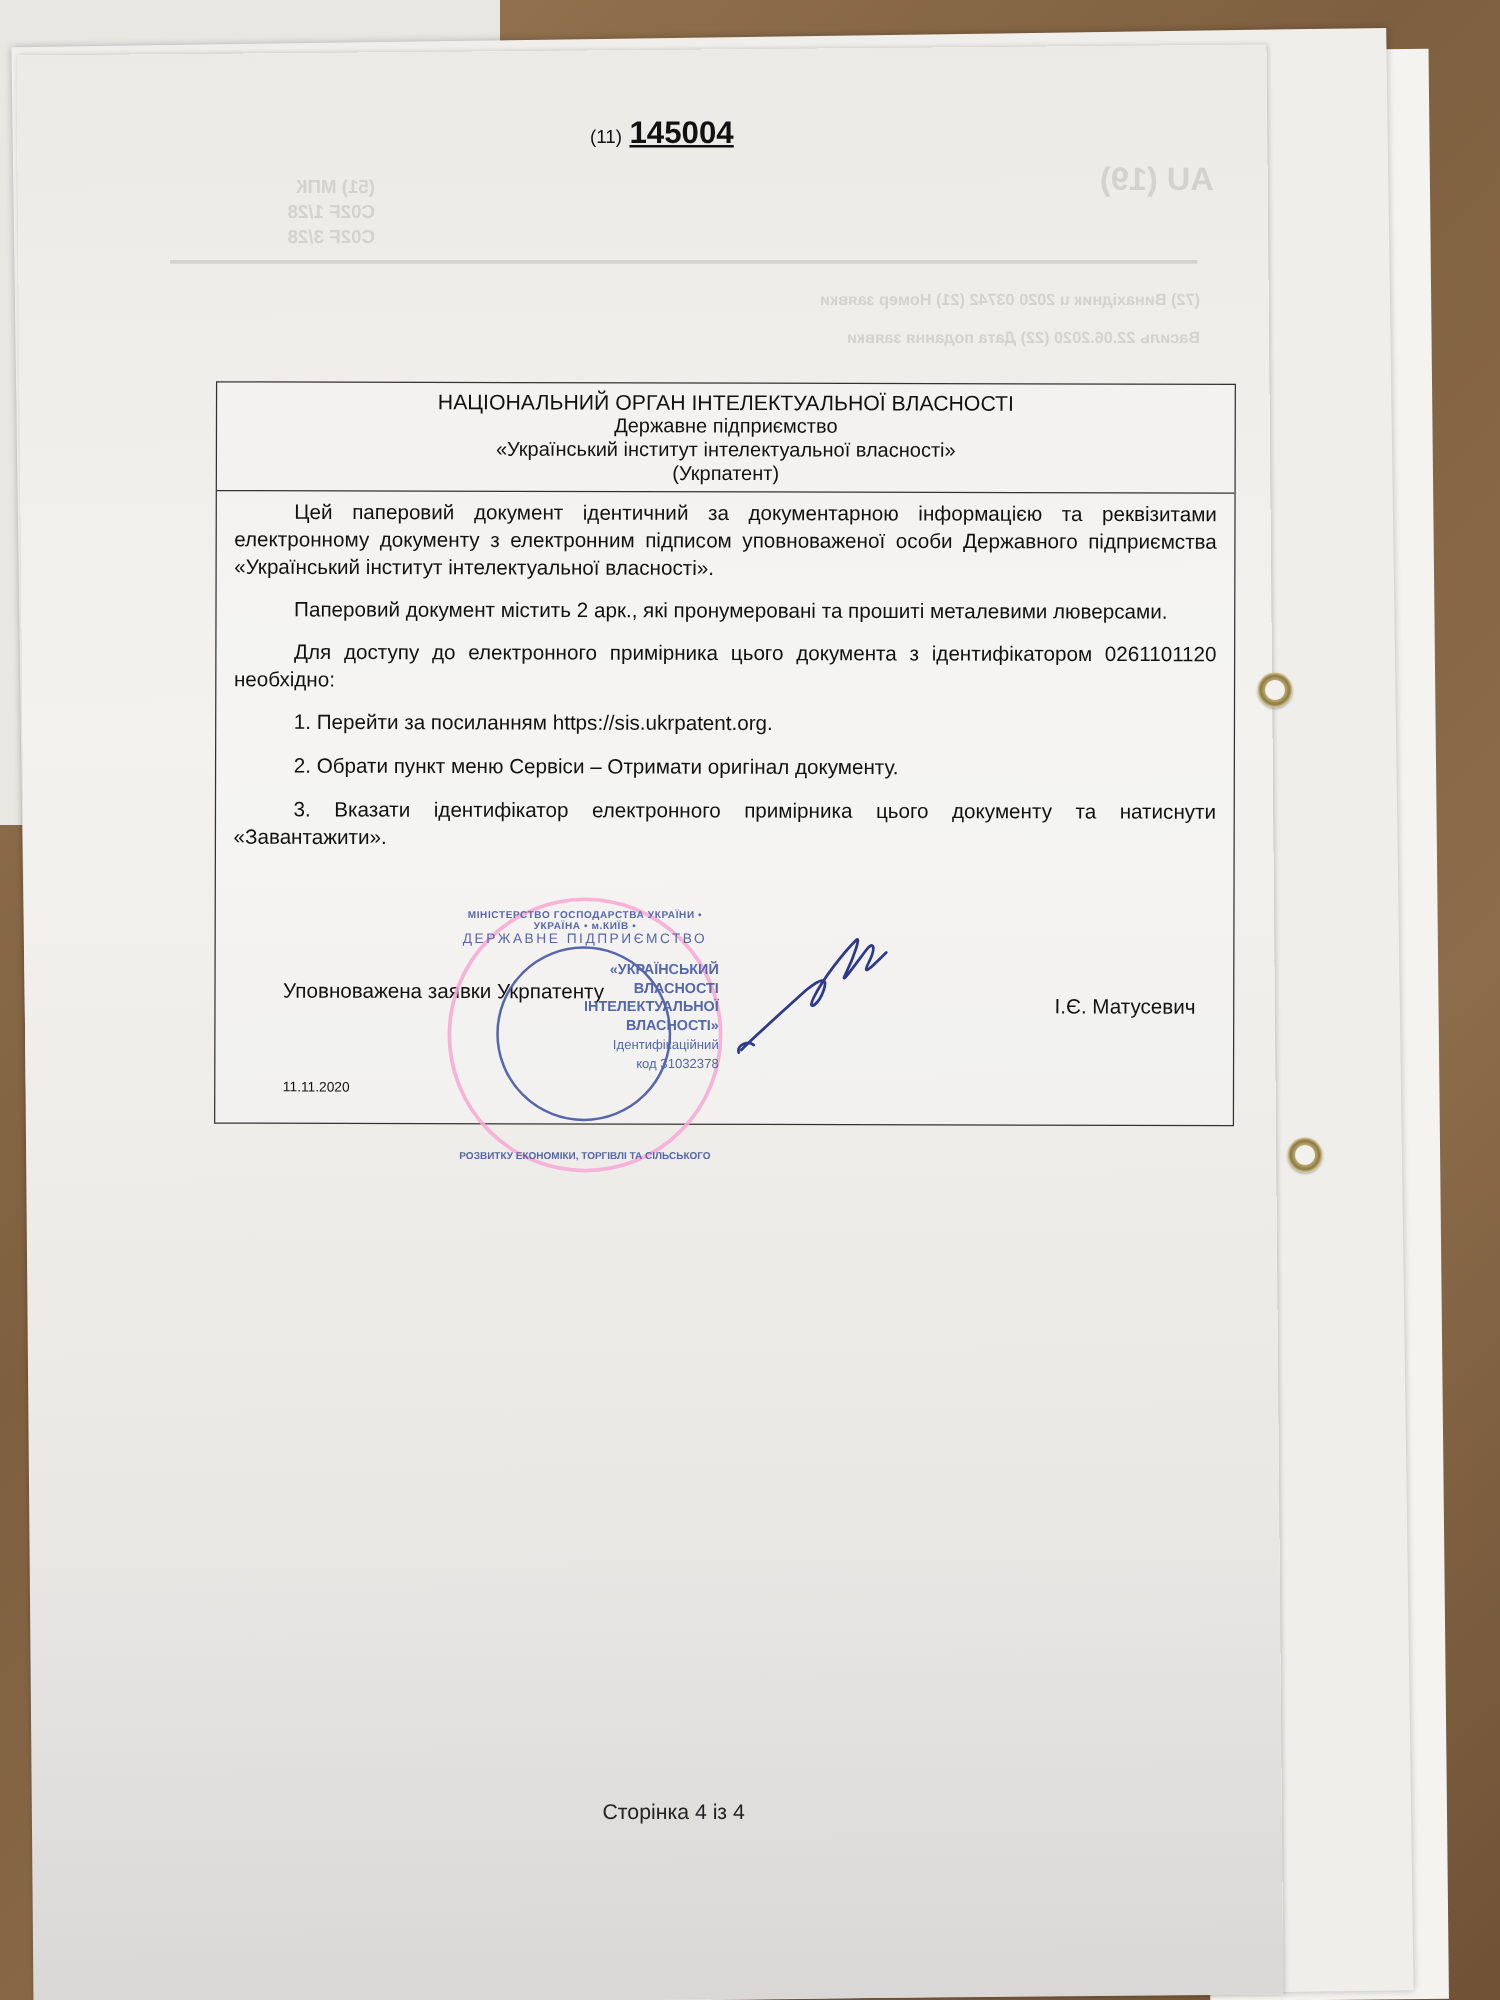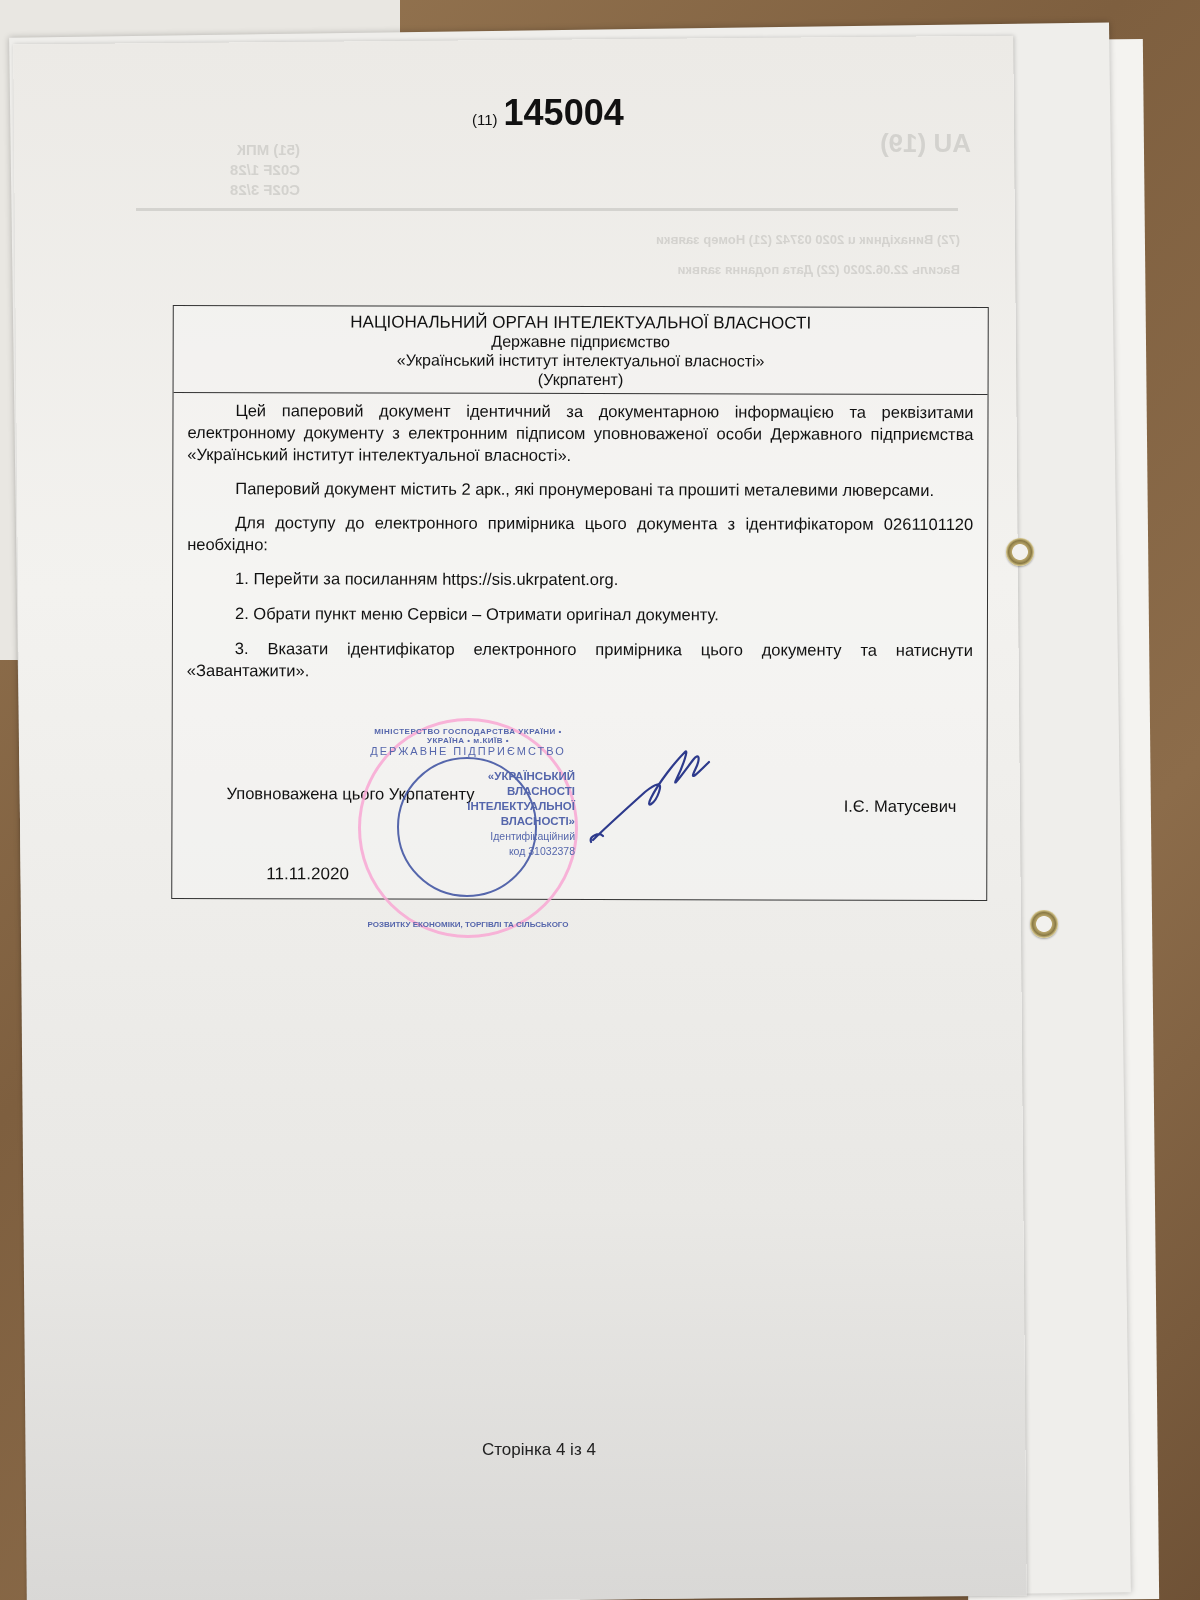--- a/index.html
+++ b/index.html
@@ -35,42 +35,42 @@
       box-shadow:1px 0 4px rgba(0,0,0,0.2);
     }
     .ghost {
       position:absolute; color:#c9c8c4; font-size:13px; font-weight:bold;
       transform:scaleX(-1); opacity:0.7;
     }
     .doc-number {
       position:absolute; left:472px; top:92px; color:#111;
     }
     .doc-number .code { font-size:15px; font-weight:normal; margin-right:6px; }
-    .doc-number .num { font-size:36px; font-weight:bold; }
+    .doc-number .num { font-size:25px; font-weight:bold;text-decoration:underline; }
     .ghost-rule {
       position:absolute; left:136px; top:208px; width:822px; height:3px; background:#d4d3cf;
     }
     .cert-box {
       position:absolute; left:172px; top:306px; width:814px; height:592px;
       border:1.5px solid #333; background:rgba(250,250,248,0.35);
       transform:rotate(0.15deg);
     }
     .cert-header {
       text-align:center; border-bottom:1.5px solid #333; padding:6px 0 4px;
       font-size:16px; line-height:19px; color:#111;
     }
     .cert-header .org { font-size:17px; }
     .cert-body { padding:6px 14px 0 14px; color:#111; font-size:16.5px; line-height:22px; }
     .para { text-align:justify; text-indent:48px; margin:0 0 12px 0; }
     .step { text-indent:48px; margin:0 0 13px 0; }
     .sign-row {
       position:absolute; left:54px; top:478px; width:730px; font-size:16.5px; color:#111;
     }
     .sign-row .signer { position:absolute; right:0; top:11px; }
-    .cert-date { position:absolute; left:54px; top:558px; font-size:17px; color:#111;margin-left:40px; }
+    .cert-date { position:absolute; left:54px; top:558px; font-size:11px; color:#111; }
     .stamp {
       position:absolute; left:358px; top:718px; width:214px; height:214px;
       border-radius:50%; border:3px solid #f9a8d4;
       color:#3a4ea0; opacity:0.85;
     }
     .stamp .inner {
       position:absolute; left:36px; top:36px; width:136px; height:136px;
       border-radius:50%; border:2px solid #3a4ea0;
     }
     .stamp .ctext {
@@ -129,21 +129,21 @@
   </div>
   <div class="cert-body">
     <p class="para">Цей паперовий документ ідентичний за документарною інформацією та реквізитами електронному документу з електронним підписом уповноваженої особи Державного підприємства «Український інститут інтелектуальної власності».</p>
     <p class="para">Паперовий документ містить 2 арк., які пронумеровані та прошиті металевими люверсами.</p>
     <p class="para">Для доступу до електронного примірника цього документа з ідентифікатором 0261101120 необхідно:</p>
     <p class="step">1. Перейти за посиланням https://sis.ukrpatent.org.</p>
     <p class="step">2. Обрати пункт меню Сервіси – Отримати оригінал документу.</p>
     <p class="step" style="text-align:justify;">3. Вказати ідентифікатор електронного примірника цього документу та натиснути «Завантажити».</p>
   </div>
   <div class="sign-row">
-    <span>Уповноважена цього Укрпатенту</span>
+    <span>Уповноважена заявки Укрпатенту</span>
     <span class="signer">І.Є. Матусевич</span>
   </div>
   <div class="cert-date">11.11.2020</div>
 </div>
 
 <div class="stamp">
   <div class="ring">МІНІСТЕРСТВО ГОСПОДАРСТВА УКРАЇНИ • УКРАЇНА • м.КИЇВ •</div>
   <div class="ring2">ДЕРЖАВНЕ ПІДПРИЄМСТВО</div>
   <div class="inner"></div>
   <div class="ctext">

